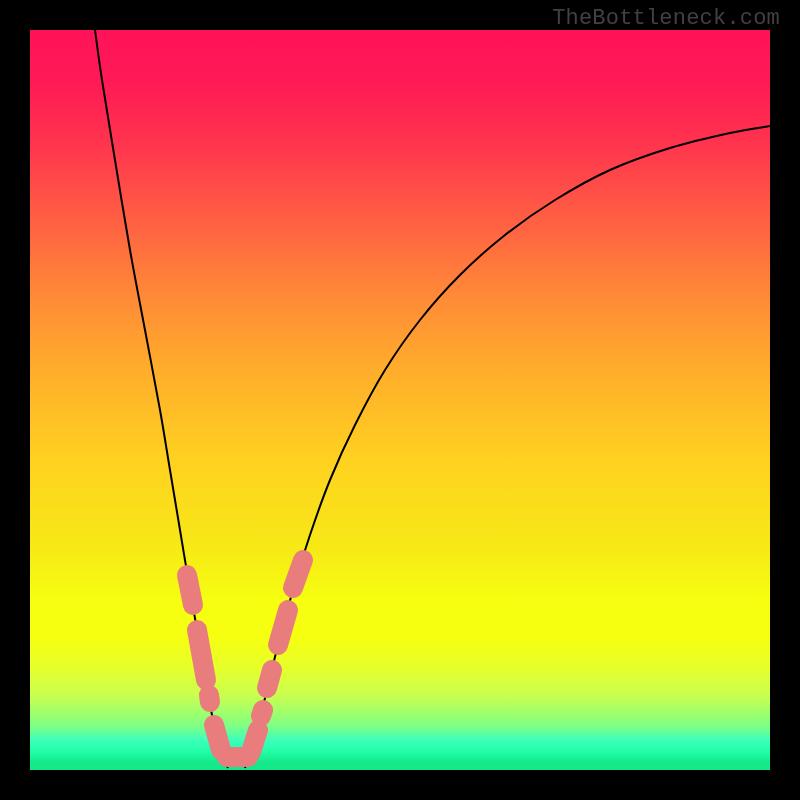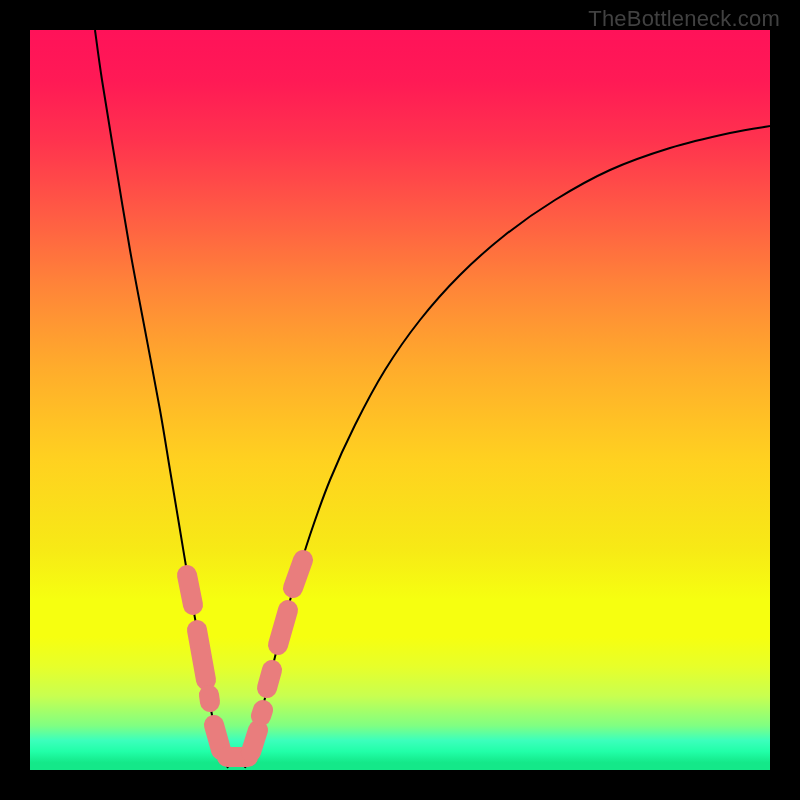--- a/index.html
+++ b/index.html
@@ -7,20 +7,21 @@
       width: 800px;
       height: 800px;
       background: #000;
       overflow: hidden;
       font-family: Arial, Helvetica, sans-serif;
     }
     .chart-wrap {
       position: relative;
       width: 800px;
       height: 800px;
+      font-family: Liberation Mono, monospace;
     }
     .gradient-area {
       position: absolute;
       left: 30px;
       top: 30px;
       width: 740px;
       height: 740px;
       background: linear-gradient(
         to bottom,
         #ff1259 0%,

